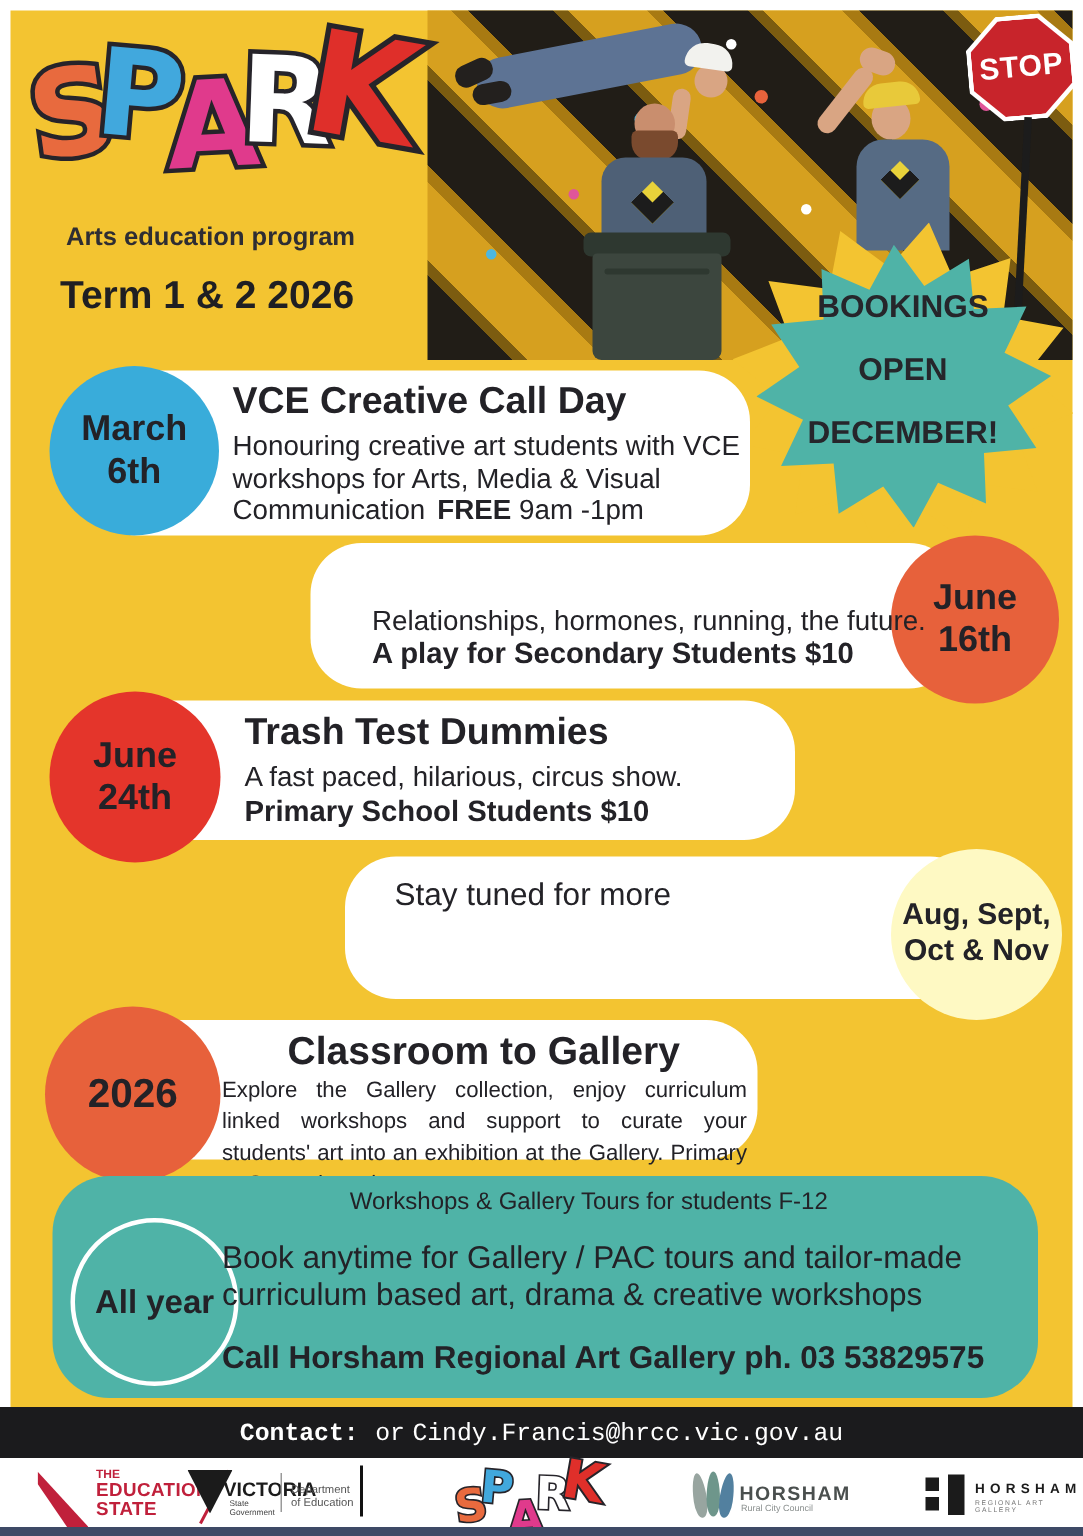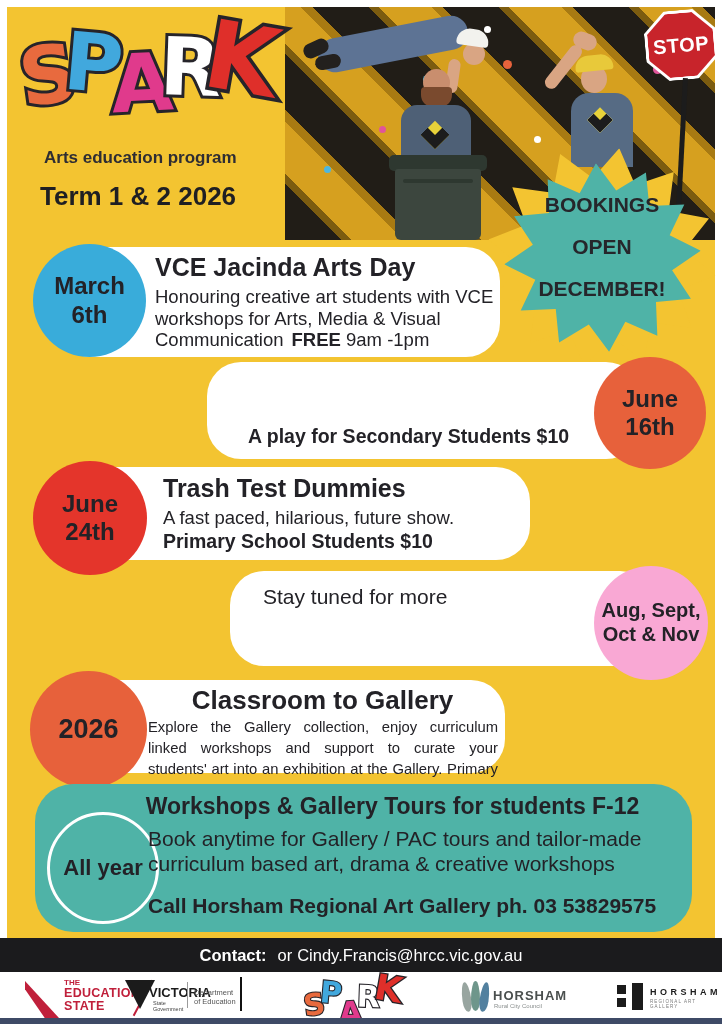--- a/index.html
+++ b/index.html
@@ -91,37 +91,37 @@
   .b2{left:594px;top:357px;width:112px;height:112px;background:#E7613B;font-size:24px;}
   .c2-title{left:248px;top:370px;font-size:25px;font-weight:bold;}
   .c2-l1{left:248px;top:403px;font-size:18.5px;}
   .c2-l2{left:248px;top:425px;font-size:19.5px;font-weight:bold;}
   .c3{left:57px;top:467px;width:473px;height:93px;}
   .b3{left:33px;top:461px;width:114px;height:114px;background:#E4352B;font-size:24px;}
   .c3-title{left:163px;top:474px;font-size:25px;font-weight:bold;}
   .c3-l1{left:163px;top:507px;font-size:18.5px;}
   .c3-l2{left:163px;top:530px;font-size:19.5px;font-weight:bold;}
   .c4{left:230px;top:571px;width:424px;height:95px;}
-  .b4{left:594px;top:566px;width:114px;height:114px;background:#f9a8d4;font-size:20px;}
+  .b4{left:594px;top:566px;width:114px;height:114px;background:#fef9c3;font-size:20px;}
   .c4-l1{left:263px;top:585px;font-size:21px;font-weight:normal;}
   .c4-l2{left:263px;top:617px;font-size:24px;font-weight:bold;color:#D4336A;}
   .c5{left:57px;top:680px;width:448px;height:93px;}
   .b5{left:30px;top:671px;width:117px;height:117px;background:#E7613B;font-size:27px;}
   .c5-title{left:150px;top:685px;width:345px;text-align:center;font-size:26px;font-weight:bold;}
   .c5-body{left:148px;top:717px;width:350px;font-size:14.8px;line-height:1.42;text-align:justify;}
   .c6{left:35px;top:784px;width:657px;height:148px;background:#4FB3A7;border-radius:38px;}
   .b6{left:47px;top:812px;width:106px;height:106px;border:3px solid #ffffff;font-size:22px;}
-  .c6-title{left:120px;top:793px;width:545px;text-align:center;font-size:23px;font-weight:bold;}
+  .c6-title{left:120px;top:793px;width:545px;text-align:center;font-size:16px;font-weight:normal;}
   .c6-l1{left:148px;top:827px;font-size:21px;}
   .c6-l2{left:148px;top:852px;font-size:21px;}
   .c6-call{left:148px;top:894px;font-size:21px;font-weight:bold;}
 
   
   .contact{left:0;top:938px;width:722px;height:34px;background:#1B1B1D;color:#ffffff;
-           display:flex;align-items:center;justify-content:center;font-size:16.5px;}
+           display:flex;align-items:center;justify-content:center;font-size:16.5px;font-family:Liberation Mono, monospace;}
   .contact b{margin-right:6px;}
   .contact .sep{margin:4px 5px;}
 
   
   .footer{left:0;top:972px;width:722px;height:46px;background:#ffffff;}
   .es-mark{left:25px;top:981px;width:34px;height:37px;background:#C0203B;
            clip-path:polygon(0 0,100% 100%,58% 100%,0 22%);}
   .es-text{left:64px;top:979px;color:#C0203B;line-height:1;}
   .es-l1{font-size:8px;font-weight:bold;}
   .es-l2,.es-l3{font-size:12.5px;font-weight:bold;letter-spacing:.3px;}
@@ -201,41 +201,42 @@
     <div>BOOKINGS</div>
     <div>OPEN</div>
     <div>DECEMBER!</div>
   </div>
 
   <div class="abs card c1"></div>
   <div class="abs badge b1">
     <div>March</div>
     <div>6th</div>
   </div>
-  <div class="abs c1-title">VCE Jacinda Arts Day</div>
+  <div class="abs c1-title">VCE Creative Call Day</div>
   <div class="abs c1-body">
     <div>Honouring creative art students with VCE</div>
     <div>workshops for Arts, Media &amp; Visual</div>
     <div><span>Communication</span><b>FREE</b> <span>9am -1pm</span></div>
   </div>
 
   <div class="abs card c2"></div>
   <div class="abs badge b2">
     <div>June</div>
     <div>16th</div>
   </div>
+  <div class="abs c2-l1">Relationships, hormones, running, the future.</div>
   <div class="abs c2-l2">A play for Secondary Students $10</div>
 
   <div class="abs card c3"></div>
   <div class="abs badge b3">
     <div>June</div>
     <div>24th</div>
   </div>
   <div class="abs c3-title">Trash Test Dummies</div>
-  <div class="abs c3-l1">A fast paced, hilarious, future show.</div>
+  <div class="abs c3-l1">A fast paced, hilarious, circus show.</div>
   <div class="abs c3-l2">Primary School Students $10</div>
 
   <div class="abs card c4"></div>
   <div class="abs badge b4">
     <div>Aug, Sept,</div>
     <div>Oct &amp; Nov</div>
   </div>
   <div class="abs c4-l1">Stay tuned for more</div>
 
   <div class="abs card c5"></div>

